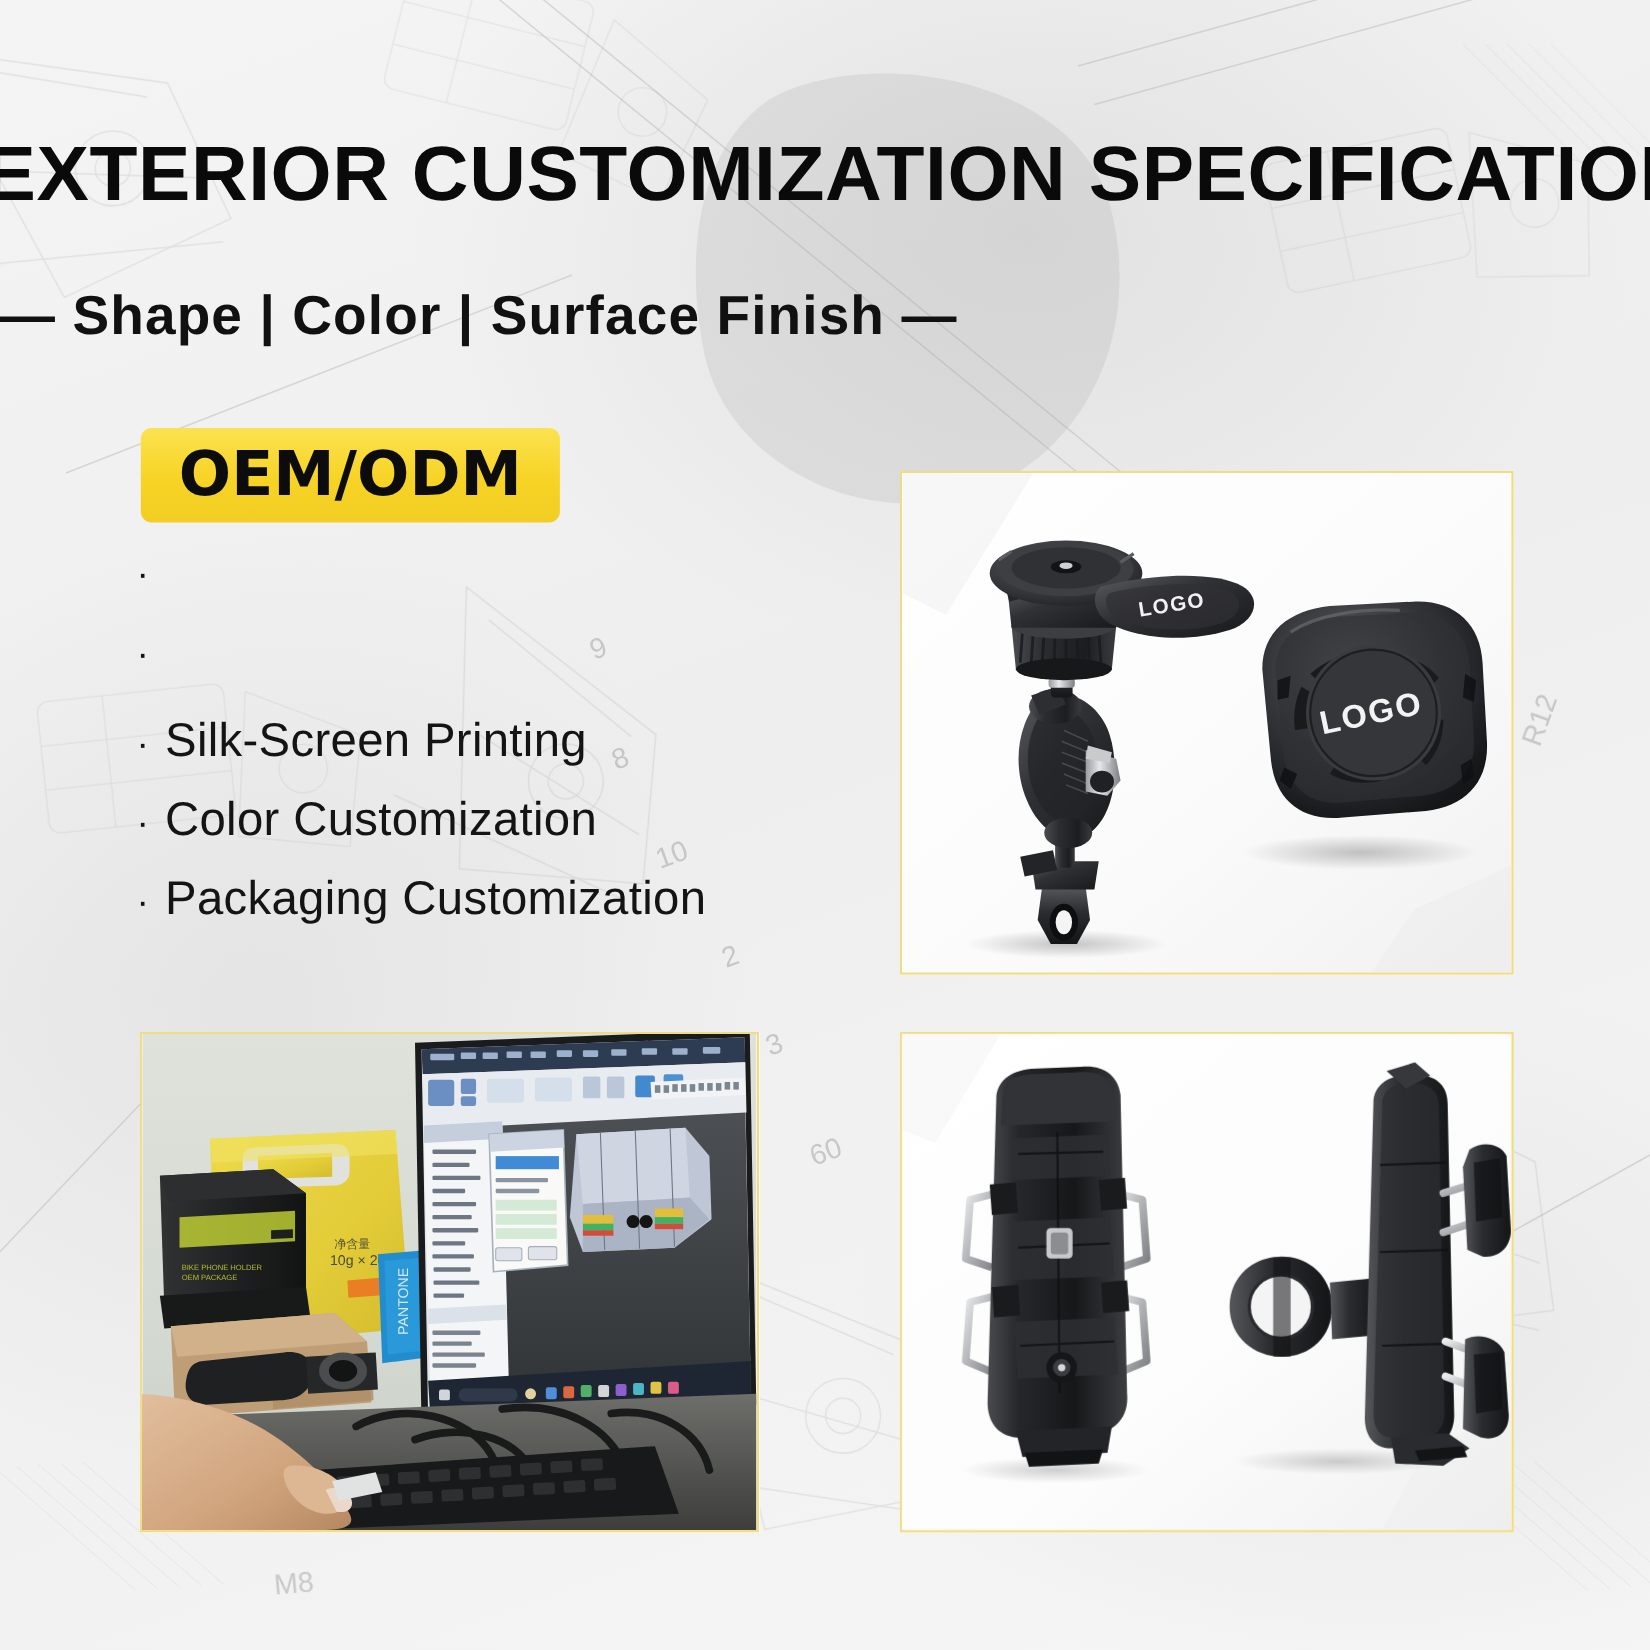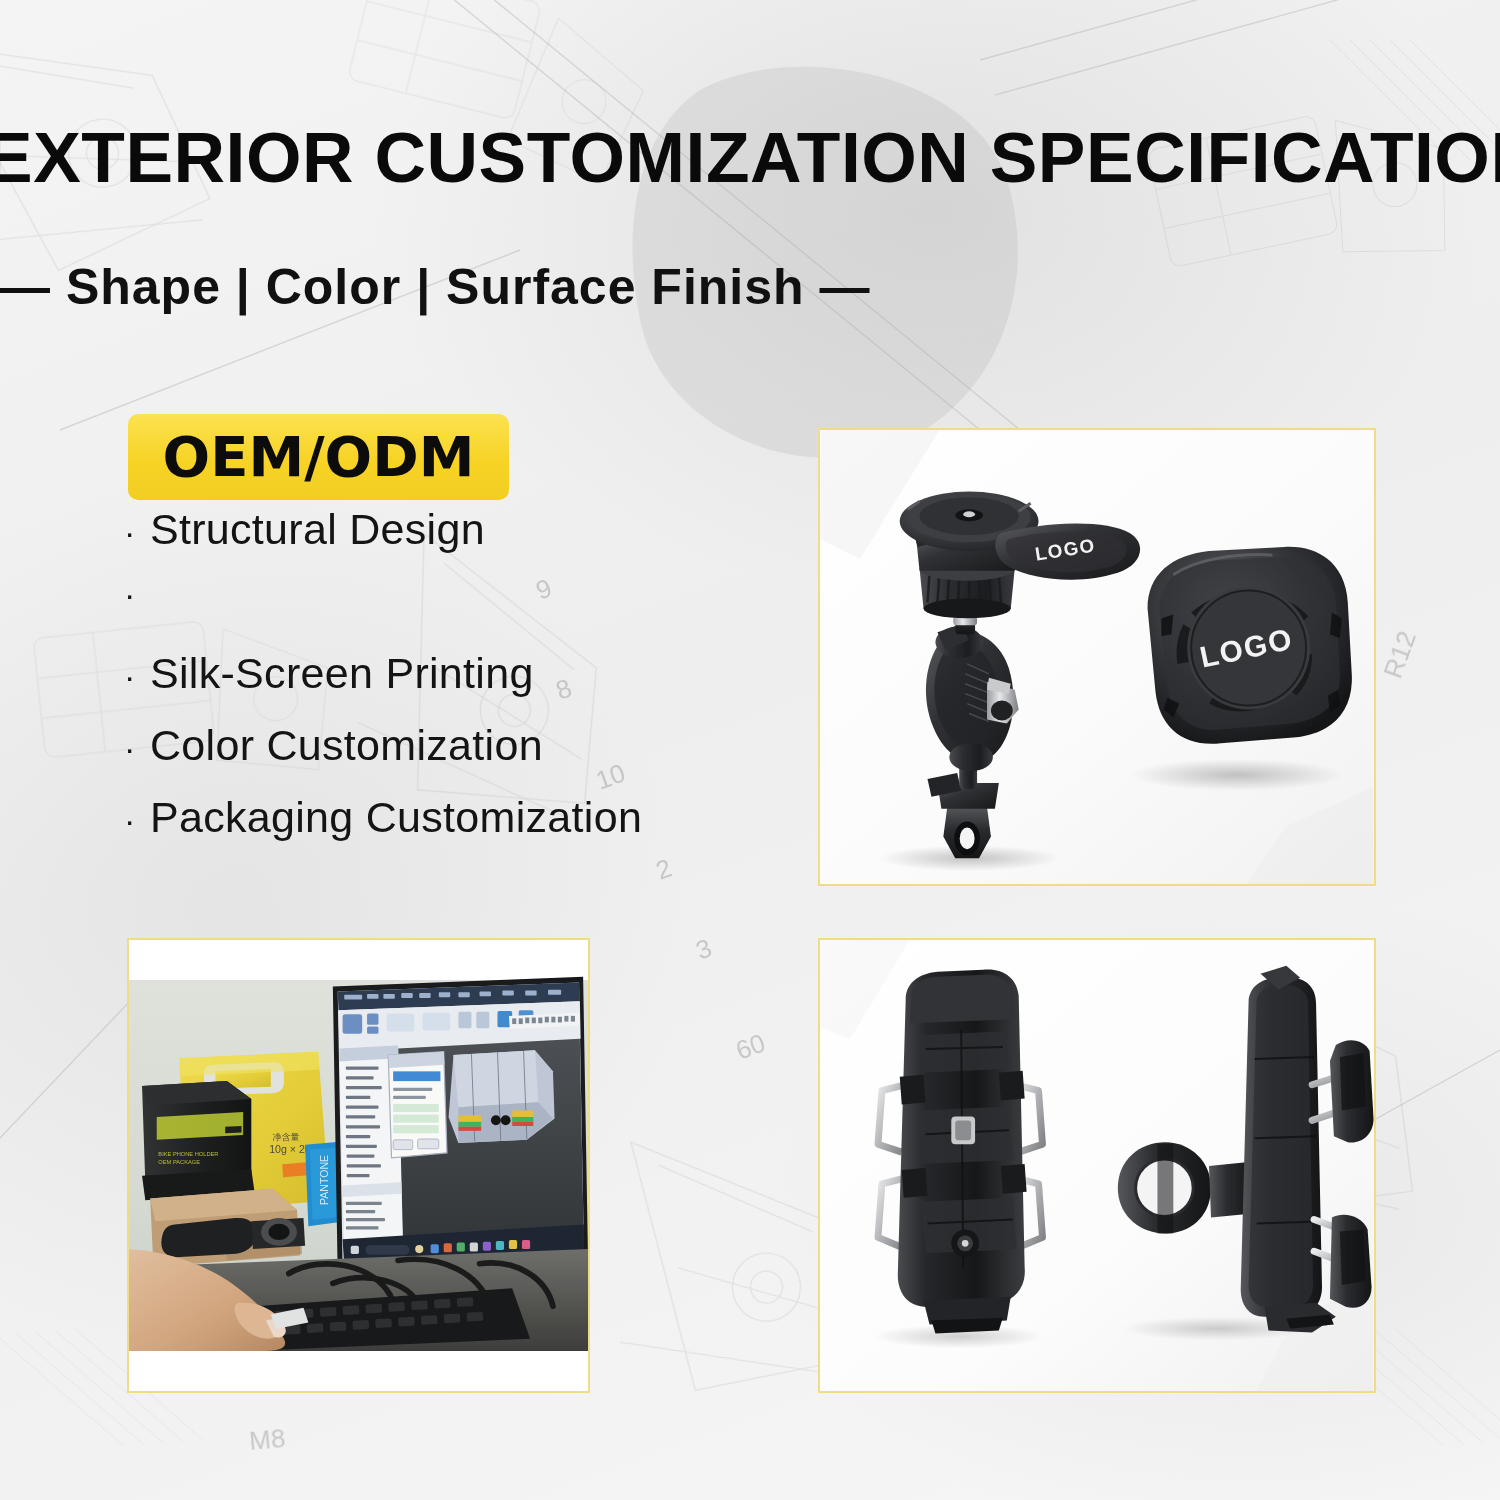--- a/index.html
+++ b/index.html
@@ -41,21 +41,21 @@
     font-family:"Liberation Sans","DejaVu Sans",sans-serif;
     font-weight:bold;
     font-size:50px;
     letter-spacing:1px;
     color:#111;
     white-space:nowrap;
   }
 
   
   .badge{
-    position:absolute; left:128px; top:414px;
+    position:absolute; left:128px; top:389px;
     width:381px; height:86px;
     background:linear-gradient(180deg,#fbe250 0%,#f7d325 55%,#f2ce24 100%);
     border-radius:10px;
     display:flex; align-items:center; justify-content:center;
   }
   .badge-text{
     font-family:"DejaVu Sans","Liberation Sans",sans-serif;
     font-weight:bold;
     font-size:56px;
     color:#0c0c0c;
@@ -83,21 +83,21 @@
 
   
   .panel{
     position:absolute;
     border:2px solid #f0dc82;
     background:#ffffff;
     overflow:hidden;
   }
   #panel-mount   { left:818px; top:428px;  width:558px; height:458px; }
   #panel-holder  { left:818px; top:938px;  width:558px; height:455px; }
-  #panel-cad     { left:127px; top:938px;  width:463px; height:455px; }
+  #panel-cad     { left:127px; top:938px;  width:563px; height:455px; }
 
   .panel-canvas{ position:absolute; inset:0; }
   .panel-canvas svg{ width:100%; height:100%; display:block; }
 
   
   .nosel{ user-select:none; }
 </style>
 </head>
 <body>
 
@@ -169,21 +169,20 @@
 </div>
 
 <div class="badge">
   <span class="badge-text nosel">OEM/ODM</span>
 </div>
 
 <div class="bullets">
 
   <div class="bullet-row">
     <span class="bullet-dot nosel">·</span>
-    <span class="bullet-label nosel">Structural Design</span>
   </div>
 
   <div class="bullet-row">
     <span class="bullet-dot nosel">·</span>
   </div>
 
   <div class="bullet-row">
     <span class="bullet-dot nosel">·</span>
     <span class="bullet-label nosel">Silk-Screen Printing</span>
   </div>

